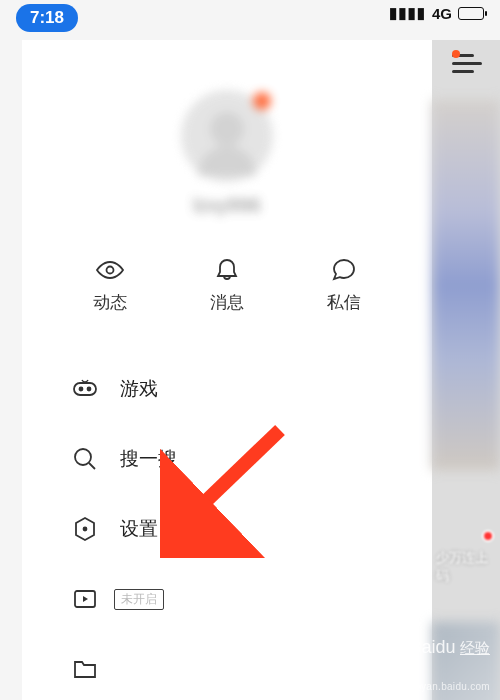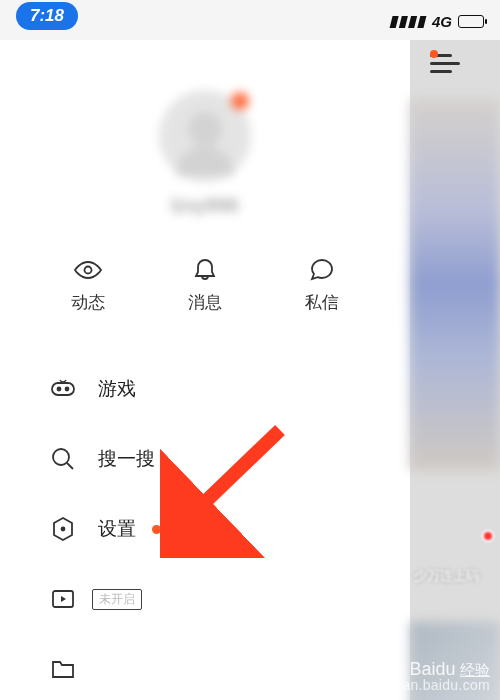--- a/index.html
+++ b/index.html
@@ -7,24 +7,23 @@
       width: 500px;
       height: 700px;
       background: #f5f5f5;
       font-family: -apple-system, "PingFang SC", sans-serif;
       position: relative;
       overflow: hidden;
     }
     .status-bar {
       height: 40px;
       display: flex;
-      align-items: flex-end;
+      align-items: flex-start;
       justify-content: space-between;
-      padding: 10px 16px;
-      font-style: italic;
+      padding: 4px 16px;
     }
     .time-pill {
       background: #1a73e8;
       color: #fff;
       font-weight: 600;
       font-size: 17px;
       padding: 4px 14px;
       border-radius: 16px;
     }
     .status-right {
@@ -55,20 +54,21 @@
     }
 
     .main-area {
       display: flex;
       height: calc(100% - 40px);
     }
     .drawer {
       flex: 0 0 410px;
       background: #fff;
       padding-top: 20px;
+      margin-left: 22px;
     }
     .side-blur {
       flex: 1;
       position: relative;
       background: #ddd;
     }
     .blurred-thumb {
       position: absolute;
       left: 0; right: 0;
       filter: blur(6px);
@@ -215,21 +215,21 @@
     .watermark {
       position: absolute;
       bottom: 8px; right: 10px;
       color: rgba(255,255,255,.85);
       text-align: right;
       line-height: 1;
     }
     .wm-main { font-size: 18px; font-weight: 300; }
     .wm-main b { font-weight: 400; }
     .wm-cn { font-size: 15px; text-decoration: underline; }
-    .wm-sub { font-size: 14px; opacity: .85; letter-spacing: .3px; }
+    .wm-sub { font-size: 10px; opacity: .85; letter-spacing: .3px; margin-top: 26px; }
   </style>
 </head>
 <body>
 
 <div class="status-bar">
   <div class="time-pill">7:18</div>
   <div class="status-right">
     <span class="signal">▮▮▮▮</span>
     <span>4G</span>
     <span class="battery"><span class="battery-fill"></span></span>

